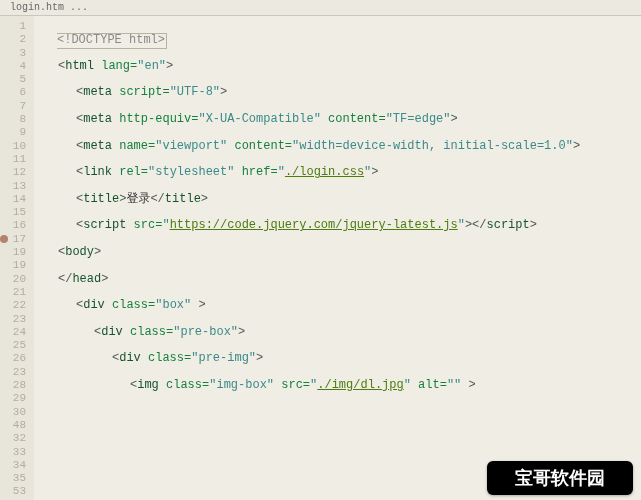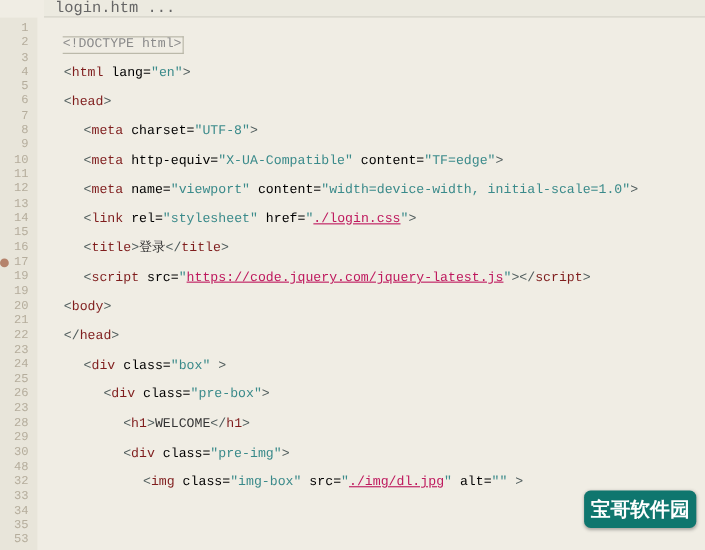--- a/index.html
+++ b/index.html
@@ -13,23 +13,22 @@
     height: 500px;
     overflow: hidden;
     position: relative;
   }
   .tab-bar {
     height: 16px;
     background: #eceae0;
     border-bottom: 1px solid #cac8be;
     display: flex;
     align-items: center;
-    font-size: 14px;
+    font-size: 10px;
     padding-left: 4px;
-    margin-left: 40px;
   }
   .tab {
     color: #666;
     padding: 0 6px;
   }
   .editor {
     display: flex;
     height: calc(100% - 16px);
   }
   .gutter {
@@ -58,42 +57,42 @@
     flex: 1;
     padding: 4px 0 0 6px;
     line-height: 13.3px;
     white-space: pre;
     background: #f0ede4;
     font-size: 12px;
     overflow: hidden;
   }
   .code .line { height: 13.3px; display: block; }
   .pun { color: #4d5a5a; }
-  .tagn { color: #7f1d1d; text-align: center; }
-  .attr { color: #000000; }
+  .tagn { color: #14532d; text-align: center; }
+  .attr { color: #15803d; }
   .str  { color: #3a8a8a; }
-  .url  { color: #be185d; text-decoration: underline; text-align: center; }
+  .url  { color: #4d7c0f; text-decoration: underline; text-align: center; }
   .txt  { color: #333; }
   .doctype { color: #8a8a8a; }
   .sel { border: 1px solid #b5b3a4; display: inline-block; border-left:none; margin-left:-1px; padding-right:1px; }
   .i1 { padding-left: 1.5em; }
   .i2 { padding-left: 3em; }
   .i3 { padding-left: 4.5em; }
   .i4 { padding-left: 6em; }
   .i5 { padding-left: 7.5em; }
   .watermark {
     position: absolute;
     right: 8px;
-    bottom: 20px;
-    background: #0f766e;
+    bottom: 5px;
+    background: #000000;
     color: #fff;
     font-family: sans-serif;
     font-weight: bold;
     font-size: 18px;
-    padding: 5px 6px;
+    padding: 5px 28px;
     border-radius: 6px;
     box-shadow: 0 1px 3px rgba(0,0,0,.3);
   }
 </style>
 </head>
 <body>
 
 <div class="tab-bar">
   <span class="tab">
     <span>login.htm</span>
@@ -138,32 +137,30 @@
     <span class="ln">32</span>
     <span class="ln">33</span>
     <span class="ln">34</span>
     <span class="ln">35</span>
     <span class="ln">53</span>
   </div>
 
   <div class="code">
 <span class="line i1"><span class="sel"><span class="doctype">&lt;!DOCTYPE html&gt;</span></span></span>
 <span class="line i1"><span class="pun">&lt;</span><span class="tagn">html</span><span class="attr"> lang=</span><span class="str">"en"</span><span class="pun">&gt;</span></span>
-<span class="line i1"><span class="pun">&lt;</span><span class="tagn">head</span><span class="pun">&gt;</span></span>
-<span class="line i2"><span class="pun">&lt;</span><span class="tagn">meta</span><span class="attr"> charset=</span><span class="str">"UTF-8"</span><span class="pun">&gt;</span></span>
+<span class="line i2"><span class="pun">&lt;</span><span class="tagn">meta</span><span class="attr"> script=</span><span class="str">"UTF-8"</span><span class="pun">&gt;</span></span>
 <span class="line i2"><span class="pun">&lt;</span><span class="tagn">meta</span><span class="attr"> http-equiv=</span><span class="str">"X-UA-Compatible"</span><span class="attr"> content=</span><span class="str">"TF=edge"</span><span class="pun">&gt;</span></span>
 <span class="line i2"><span class="pun">&lt;</span><span class="tagn">meta</span><span class="attr"> name=</span><span class="str">"viewport"</span><span class="attr"> content=</span><span class="str">"width=device-width, initial-scale=1.0"</span><span class="pun">&gt;</span></span>
 <span class="line i2"><span class="pun">&lt;</span><span class="tagn">link</span><span class="attr"> rel=</span><span class="str">"stylesheet"</span><span class="attr"> href=</span><span class="str">"</span><span class="url">./login.css</span><span class="str">"</span><span class="pun">&gt;</span></span>
 <span class="line i2"><span class="pun">&lt;</span><span class="tagn">title</span><span class="pun">&gt;</span><span class="txt">登录</span><span class="pun">&lt;/</span><span class="tagn">title</span><span class="pun">&gt;</span></span>
 <span class="line i2"><span class="pun">&lt;</span><span class="tagn">script</span><span class="attr"> src=</span><span class="str">"</span><span class="url">https://code.jquery.com/jquery-latest.js</span><span class="str">"</span><span class="pun">&gt;</span><span class="pun">&lt;/</span><span class="tagn">script</span><span class="pun">&gt;</span></span>
 <span class="line i1"><span class="pun">&lt;</span><span class="tagn">body</span><span class="pun">&gt;</span></span>
 <span class="line i1"><span class="pun">&lt;/</span><span class="tagn">head</span><span class="pun">&gt;</span></span>
 <span class="line i2"><span class="pun">&lt;</span><span class="tagn">div</span><span class="attr"> class=</span><span class="str">"box"</span><span class="pun"> &gt;</span></span>
 <span class="line i3"><span class="pun">&lt;</span><span class="tagn">div</span><span class="attr"> class=</span><span class="str">"pre-box"</span><span class="pun">&gt;</span></span>
-<span class="line i4"><span class="pun">&lt;</span><span class="tagn">h1</span><span class="pun">&gt;</span><span class="txt">WELCOME</span><span class="pun">&lt;/</span><span class="tagn">h1</span><span class="pun">&gt;</span></span>
 <span class="line i4"><span class="pun">&lt;</span><span class="tagn">div</span><span class="attr"> class=</span><span class="str">"pre-img"</span><span class="pun">&gt;</span></span>
 <span class="line i5"><span class="pun">&lt;</span><span class="tagn">img</span><span class="attr"> class=</span><span class="str">"img-box"</span><span class="attr"> src=</span><span class="str">"</span><span class="url">./img/dl.jpg</span><span class="str">"</span><span class="attr"> alt=</span><span class="str">""</span><span class="pun"> &gt;</span></span>
 
 
 
 
 
 
 
 

